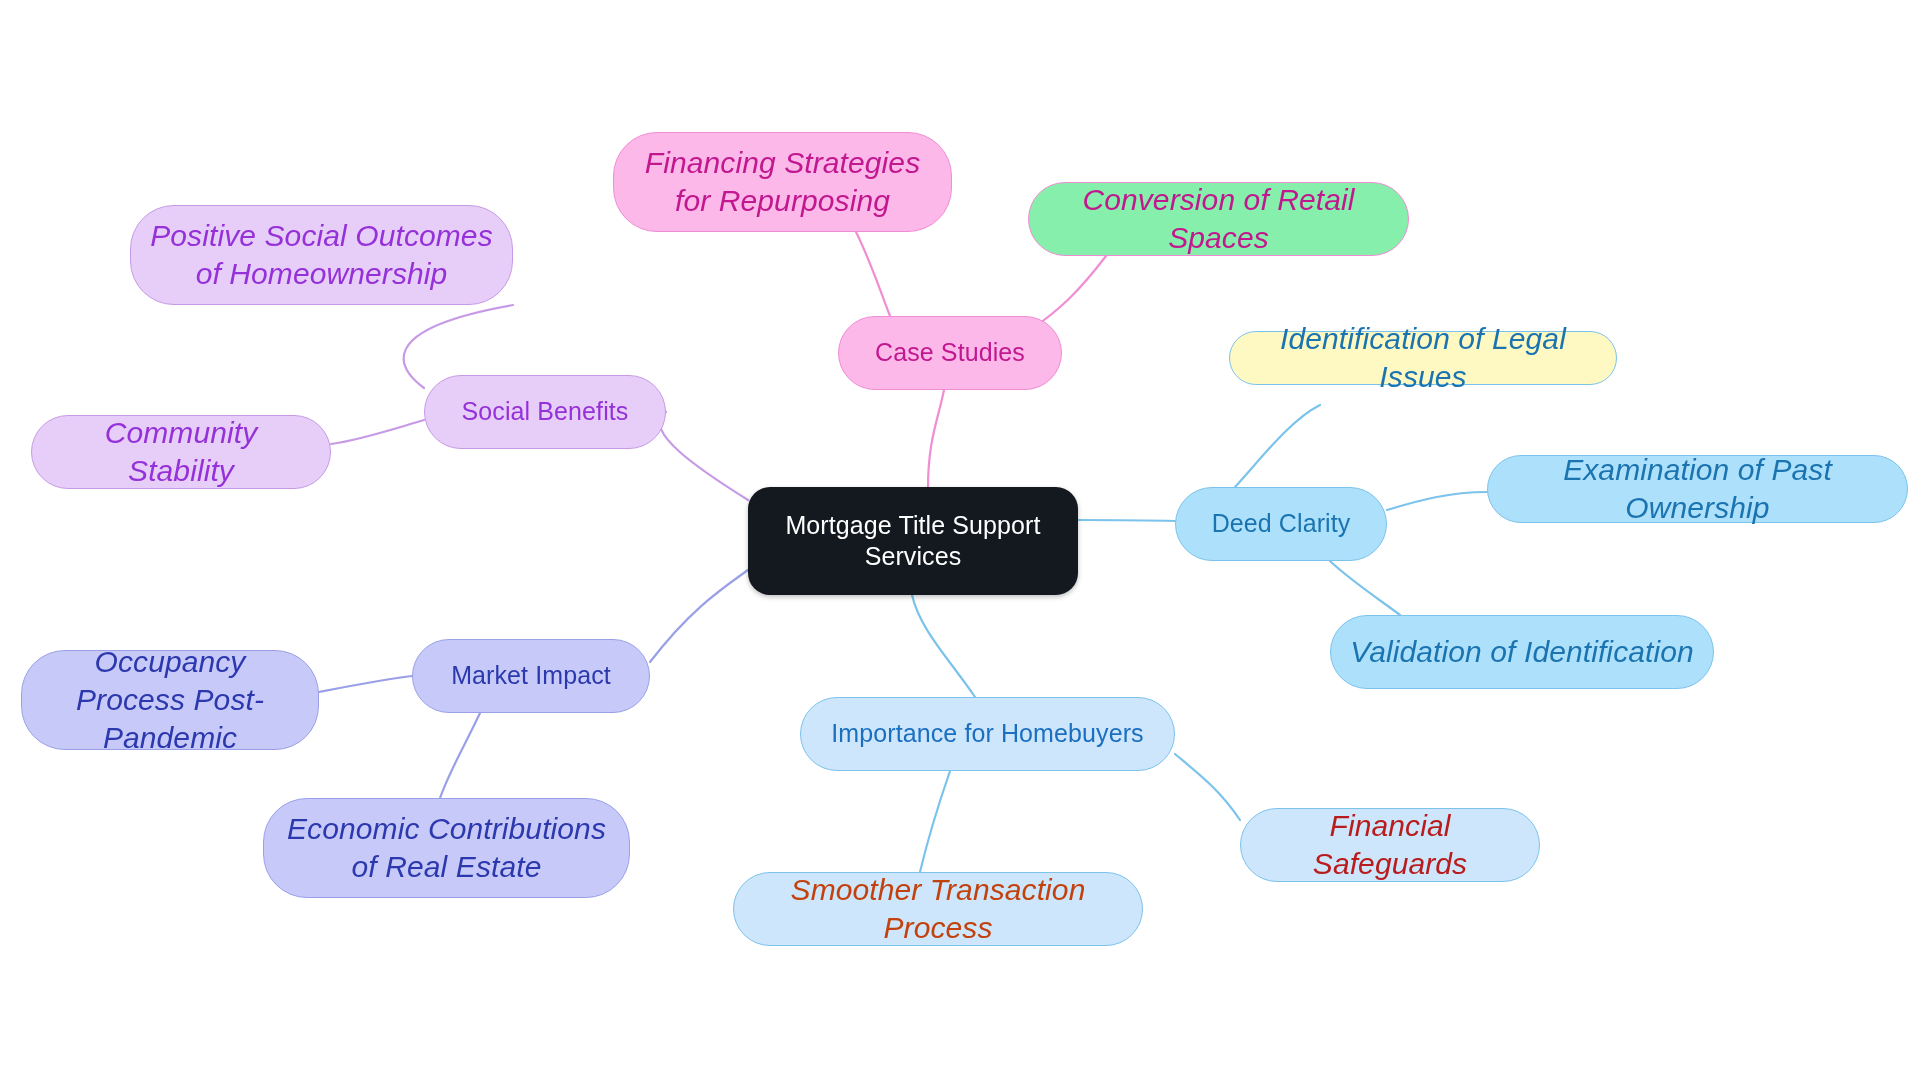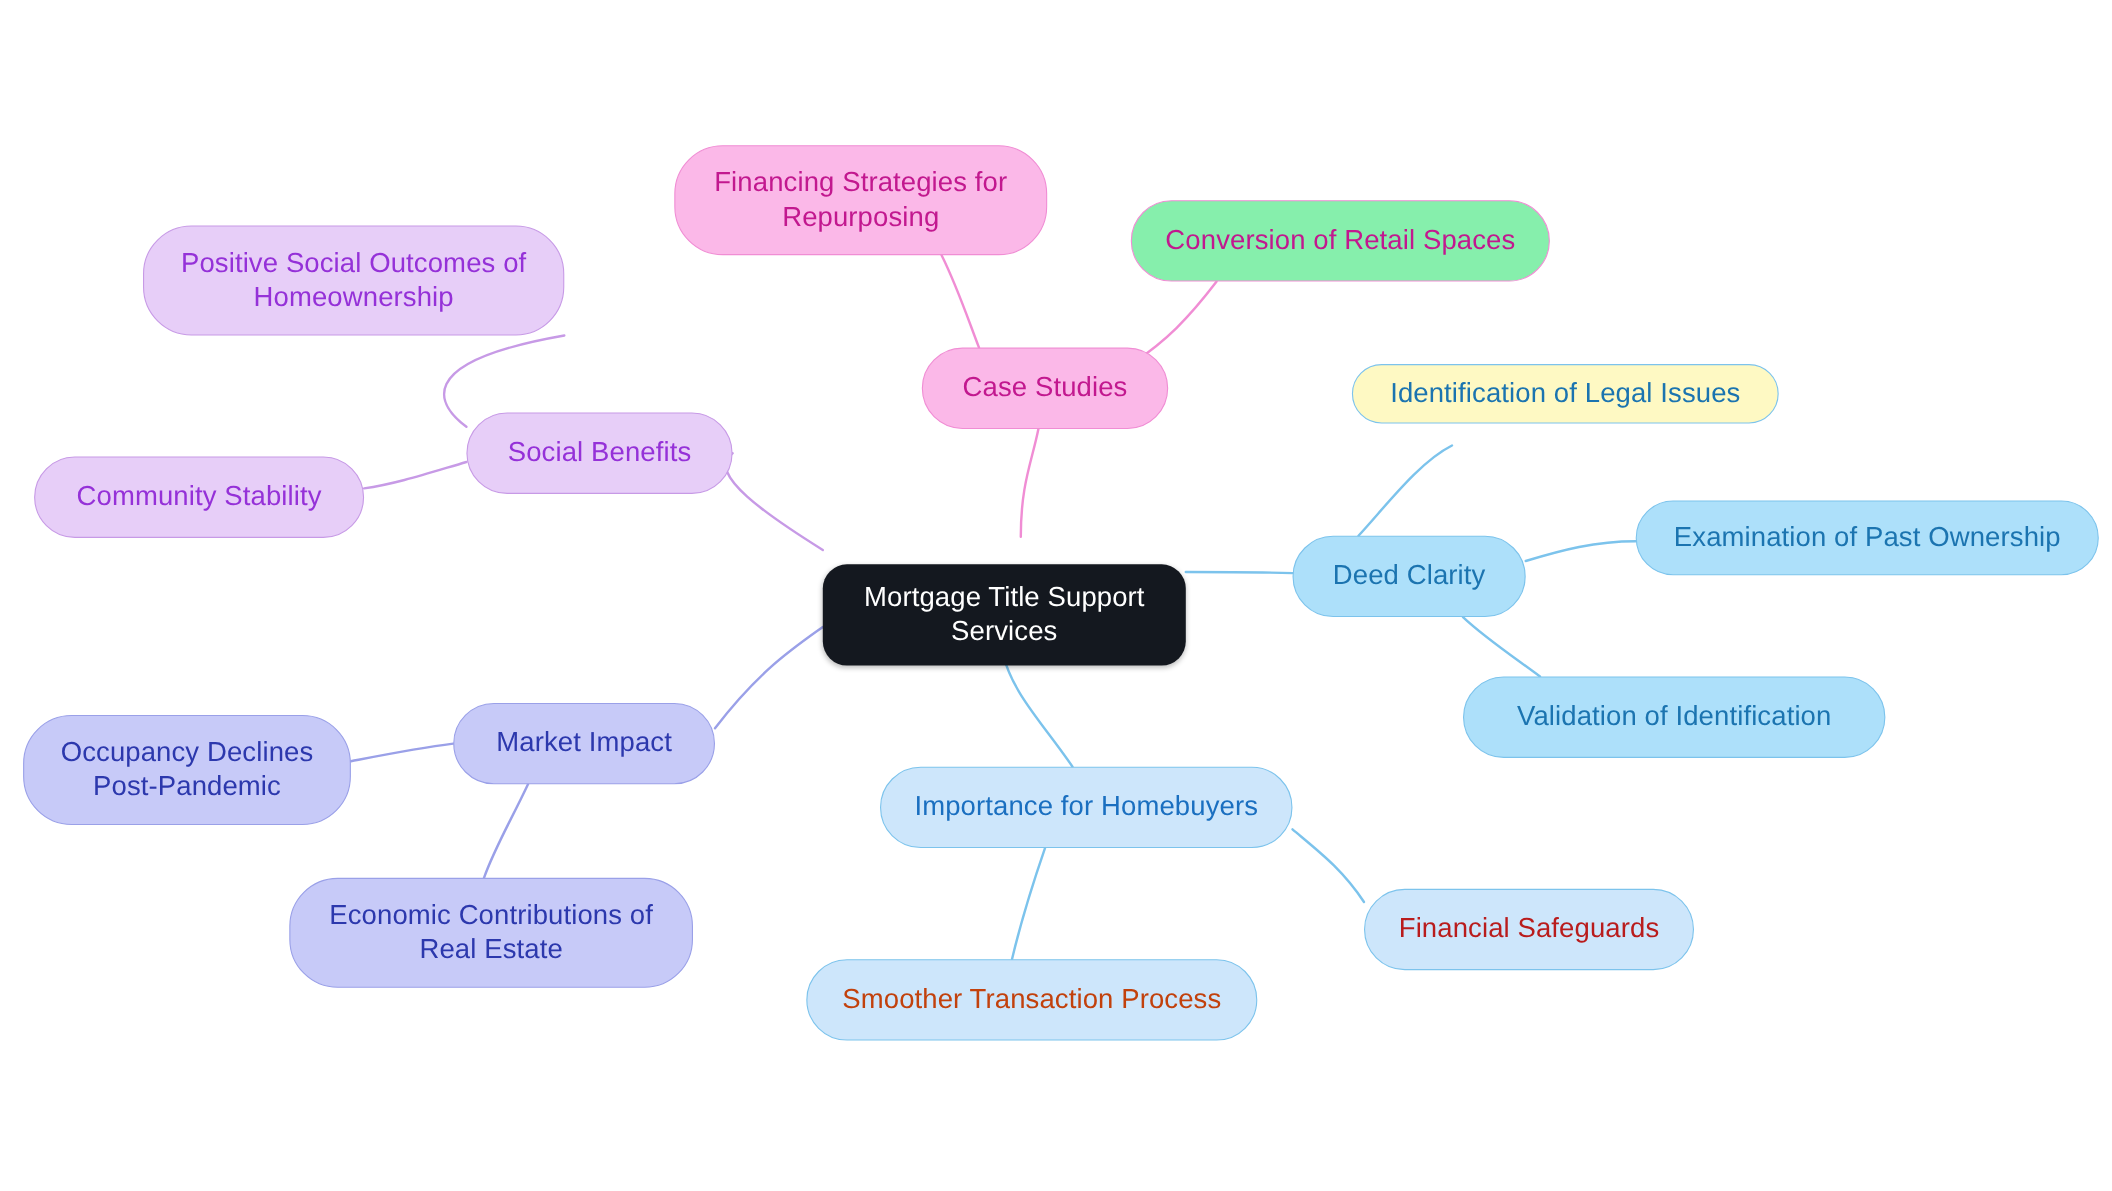--- a/index.html
+++ b/index.html
@@ -46,21 +46,21 @@
   }
   .node.root {
     border-radius: 22px;
     border-width: 0;
     font-size: 25px;
     color: #ffffff;
     background: #14181f;
     box-shadow: 0 2px 5px rgba(0,0,0,0.25);
   }
   .node.lv1 { font-size: 25px; }
-  .node.lv2 { font-size: 25px; }
+  .node.lv2 { font-size: 30px; font-style: italic; }
 </style>
 </head>
 <body>
 
 <div id="mindmap-canvas">
   <svg id="edge-layer" viewBox="0 0 1920 1083">
       <path d="M 928 488 C 928 440 938 420 944 390" fill="none" stroke="#f08dd4" stroke-width="2.2" stroke-linecap="round"></path>
       <path d="M 890 316 C 880 290 870 260 856 232" fill="none" stroke="#f08dd4" stroke-width="2.2" stroke-linecap="round"></path>
       <path d="M 1030 330 C 1060 310 1080 290 1106 256" fill="none" stroke="#f08dd4" stroke-width="2.2" stroke-linecap="round"></path>
       <path d="M 748 500 C 700 470 640 430 666 412" fill="none" stroke="#c79ae6" stroke-width="2.2" stroke-linecap="round"></path>
@@ -71,31 +71,31 @@
       <path d="M 480 713 C 465 745 450 770 440 798" fill="none" stroke="#9aa0e8" stroke-width="2.2" stroke-linecap="round"></path>
       <path d="M 1078 520 C 1110 520 1140 520 1175 521" fill="none" stroke="#7cc3ec" stroke-width="2.2" stroke-linecap="round"></path>
       <path d="M 1235 487 C 1260 460 1290 420 1320 405" fill="none" stroke="#7cc3ec" stroke-width="2.2" stroke-linecap="round"></path>
       <path d="M 1387 510 C 1420 500 1450 492 1487 492" fill="none" stroke="#7cc3ec" stroke-width="2.2" stroke-linecap="round"></path>
       <path d="M 1330 561 C 1350 580 1380 600 1400 615" fill="none" stroke="#7cc3ec" stroke-width="2.2" stroke-linecap="round"></path>
       <path d="M 912 595 C 920 630 950 660 975 697" fill="none" stroke="#7cc3ec" stroke-width="2.2" stroke-linecap="round"></path>
       <path d="M 950 771 C 940 800 930 830 920 872" fill="none" stroke="#7cc3ec" stroke-width="2.2" stroke-linecap="round"></path>
       <path d="M 1175 754 C 1200 775 1220 790 1240 820" fill="none" stroke="#7cc3ec" stroke-width="2.2" stroke-linecap="round"></path>
     </svg>
   <div id="node-layer">
-      <div class="node root" style="left: 748px; top: 487px; width: 330px; height: 92px; margin-top: 26px;"><span>Mortgage Title Support Services</span></div>
+      <div class="node root" style="left: 748px; top: 487px; width: 330px; height: 108px;"><span>Mortgage Title Support Services</span></div>
       <div class="node lv2" style="left: 613px; top: 132px; width: 339px; height: 100px; background: rgb(251, 184, 232); color: rgb(194, 24, 143); border-color: rgb(240, 141, 212);"><span>Financing Strategies for Repurposing</span></div>
       <div class="node lv2" style="left: 1028px; top: 182px; width: 381px; height: 74px; background: #86efac; color: rgb(194, 24, 143); border-color: rgb(240, 141, 212);"><span>Conversion of Retail Spaces</span></div>
       <div class="node lv1" style="left: 838px; top: 316px; width: 224px; height: 74px; background: rgb(251, 184, 232); color: rgb(194, 24, 143); border-color: rgb(240, 141, 212);"><span>Case Studies</span></div>
       <div class="node lv2" style="left: 130px; top: 205px; width: 383px; height: 100px; background: rgb(231, 206, 248); color: rgb(149, 49, 216); border-color: rgb(199, 154, 230);"><span>Positive Social Outcomes of Homeownership</span></div>
       <div class="node lv2" style="left: 31px; top: 415px; width: 300px; height: 74px; background: rgb(231, 206, 248); color: rgb(149, 49, 216); border-color: rgb(199, 154, 230);"><span>Community Stability</span></div>
       <div class="node lv1" style="left: 424px; top: 375px; width: 242px; height: 74px; background: rgb(231, 206, 248); color: rgb(149, 49, 216); border-color: rgb(199, 154, 230);"><span>Social Benefits</span></div>
       <div class="node lv2" style="left: 1229px; top: 331px; width: 388px; height: 54px; background: #fef9c3; color: rgb(27, 116, 176); border-color: rgb(124, 195, 236);"><span>Identification of Legal Issues</span></div>
       <div class="node lv2" style="left: 1487px; top: 455px; width: 421px; height: 68px; background: rgb(173, 224, 250); color: rgb(27, 116, 176); border-color: rgb(124, 195, 236);"><span>Examination of Past Ownership</span></div>
       <div class="node lv1" style="left: 1175px; top: 487px; width: 212px; height: 74px; background: rgb(173, 224, 250); color: rgb(27, 116, 176); border-color: rgb(124, 195, 236);"><span>Deed Clarity</span></div>
       <div class="node lv2" style="left: 1330px; top: 615px; width: 384px; height: 74px; background: rgb(173, 224, 250); color: rgb(27, 116, 176); border-color: rgb(124, 195, 236);"><span>Validation of Identification</span></div>
       <div class="node lv1" style="left: 800px; top: 697px; width: 375px; height: 74px; background: rgb(205, 230, 251); color: rgb(26, 111, 192); border-color: rgb(124, 195, 236);"><span>Importance for Homebuyers</span></div>
       <div class="node lv2" style="left: 1240px; top: 808px; width: 300px; height: 74px; background: rgb(205, 230, 251); color: #b91c1c; border-color: rgb(124, 195, 236);"><span>Financial Safeguards</span></div>
       <div class="node lv2" style="left: 733px; top: 872px; width: 410px; height: 74px; background: rgb(205, 230, 251); color: #c2410c; border-color: rgb(124, 195, 236);"><span>Smoother Transaction Process</span></div>
       <div class="node lv1" style="left: 412px; top: 639px; width: 238px; height: 74px; background: rgb(199, 202, 248); color: rgb(44, 56, 173); border-color: rgb(154, 160, 232);"><span>Market Impact</span></div>
-      <div class="node lv2" style="left: 21px; top: 650px; width: 298px; height: 100px; background: rgb(199, 202, 248); color: rgb(44, 56, 173); border-color: rgb(154, 160, 232);"><span>Occupancy Declines Post-Pandemic</span></div>
+      <div class="node lv2" style="left: 21px; top: 650px; width: 298px; height: 100px; background: rgb(199, 202, 248); color: rgb(44, 56, 173); border-color: rgb(154, 160, 232);"><span>Occupancy Process Post-Pandemic</span></div>
       <div class="node lv2" style="left: 263px; top: 798px; width: 367px; height: 100px; background: rgb(199, 202, 248); color: rgb(44, 56, 173); border-color: rgb(154, 160, 232);"><span>Economic Contributions of Real Estate</span></div>
     </div>
 </div>
 
 </body></html>

